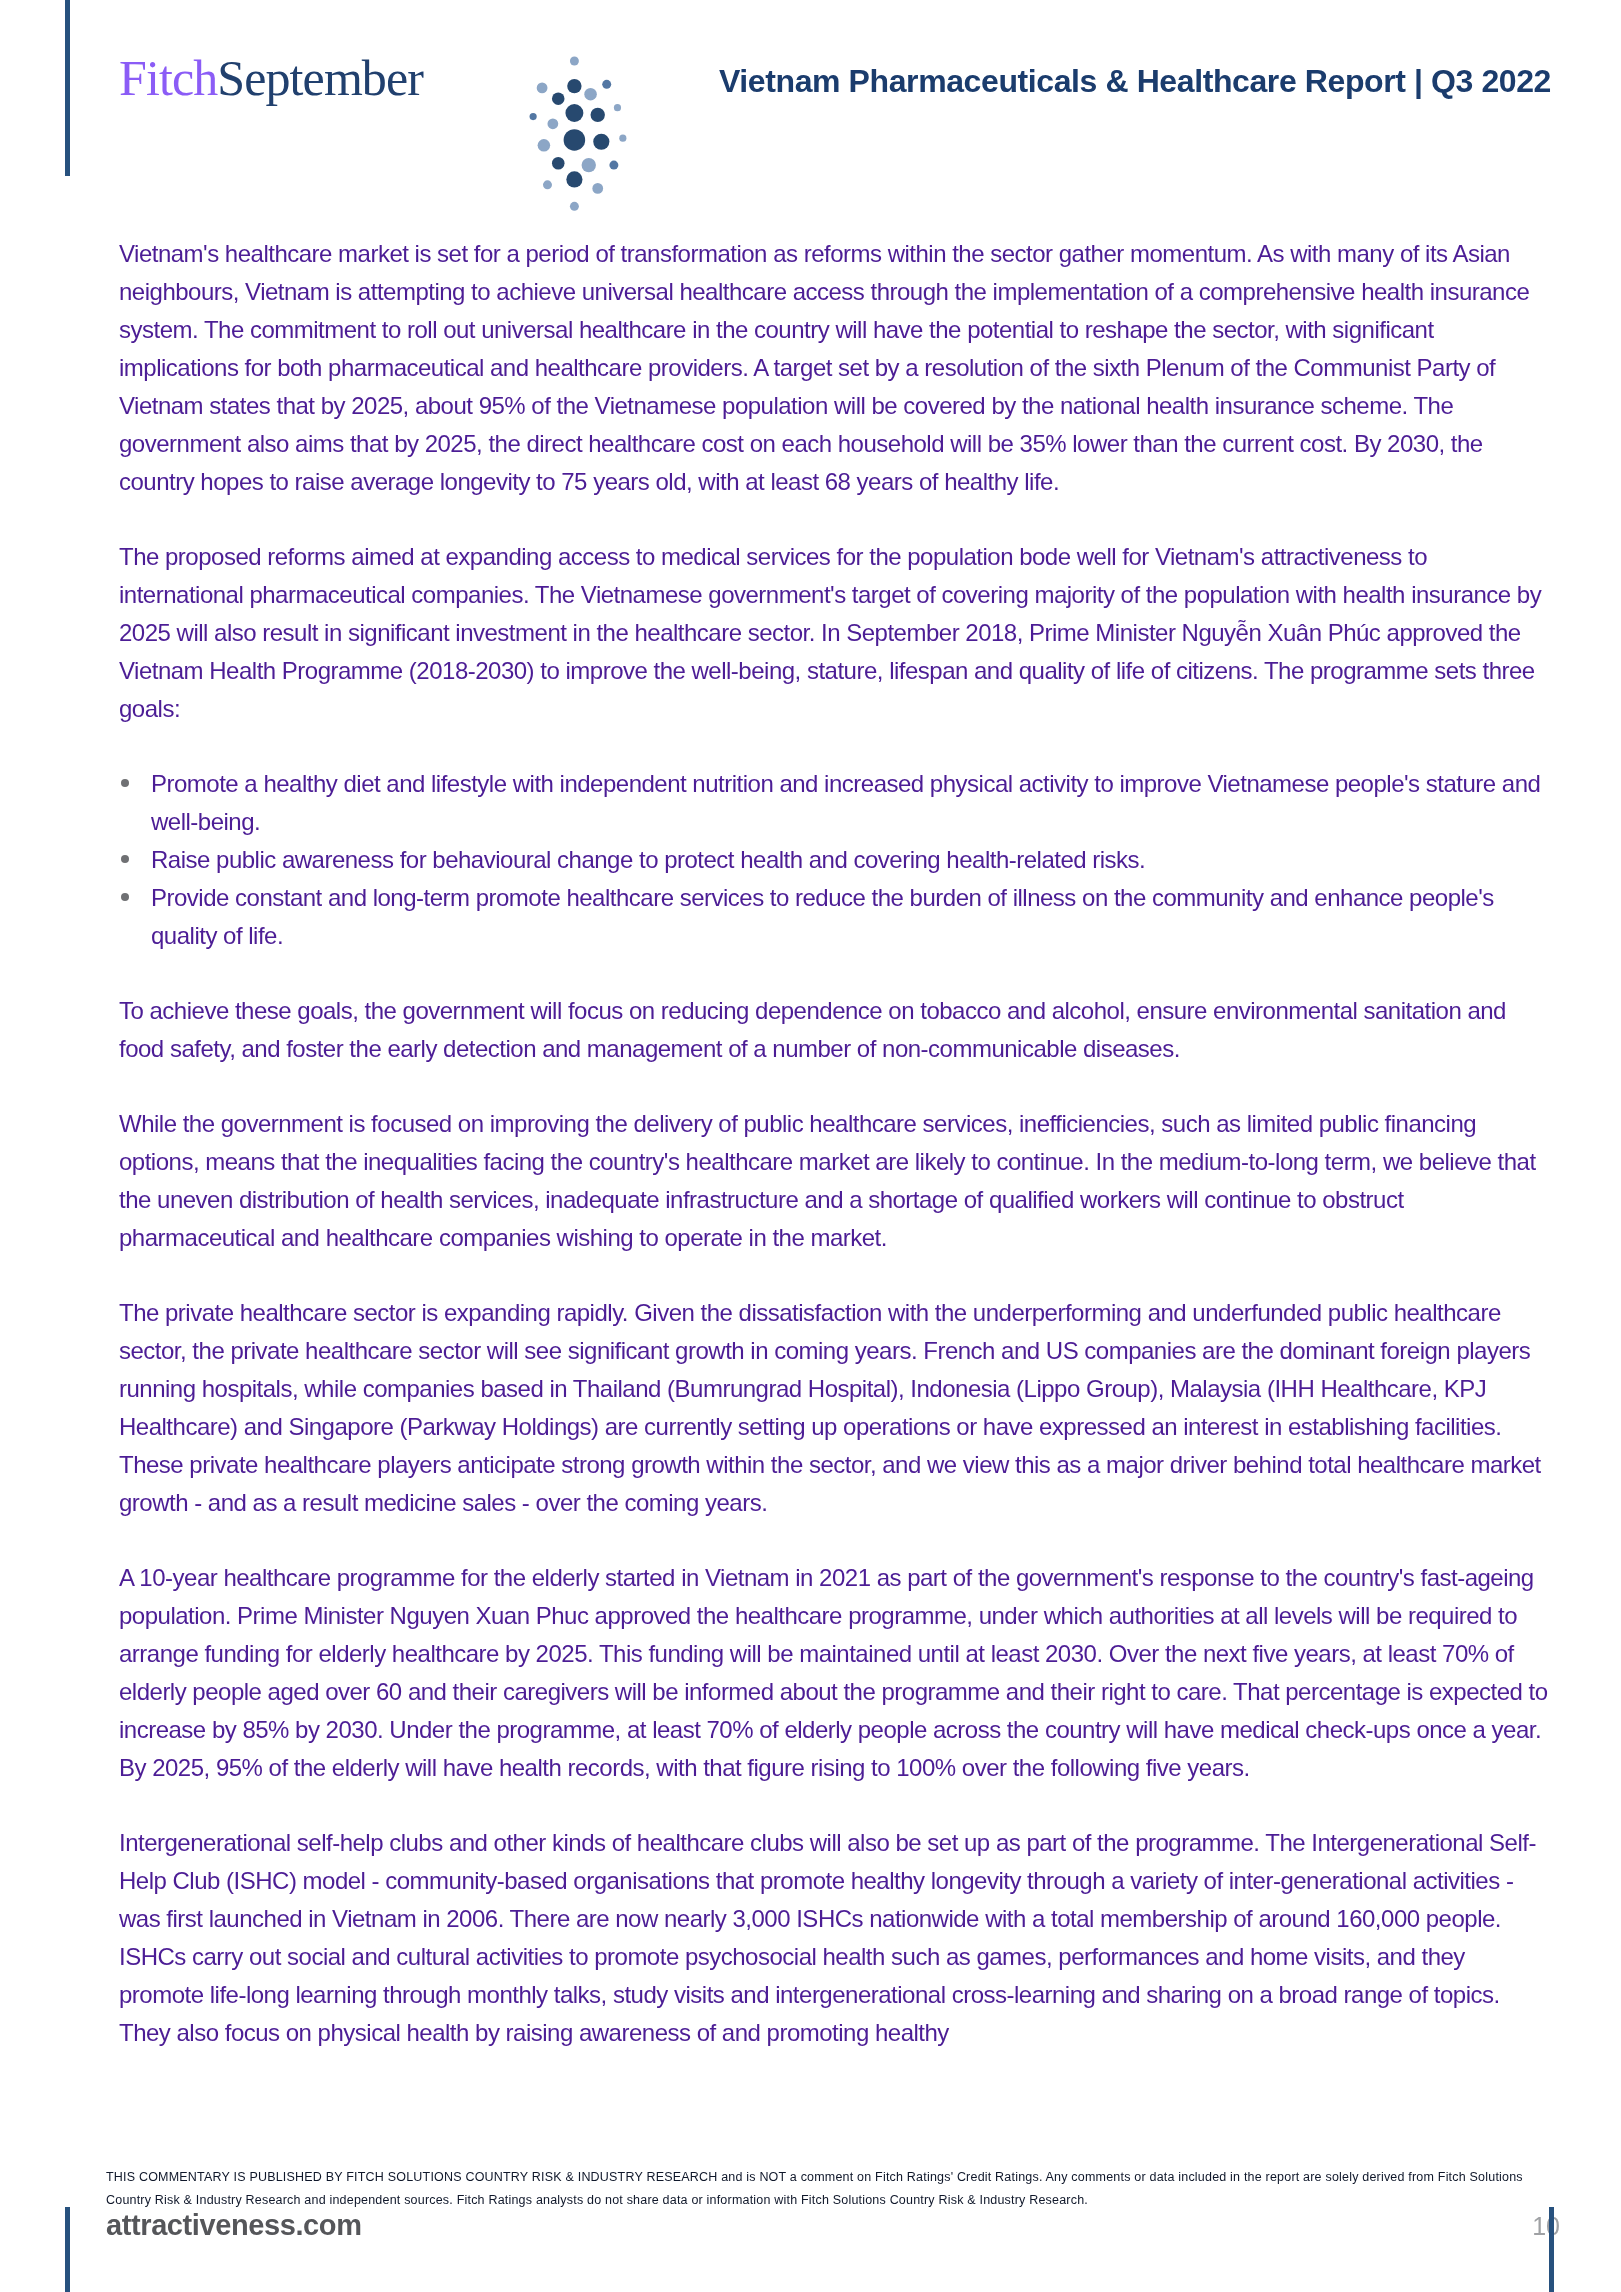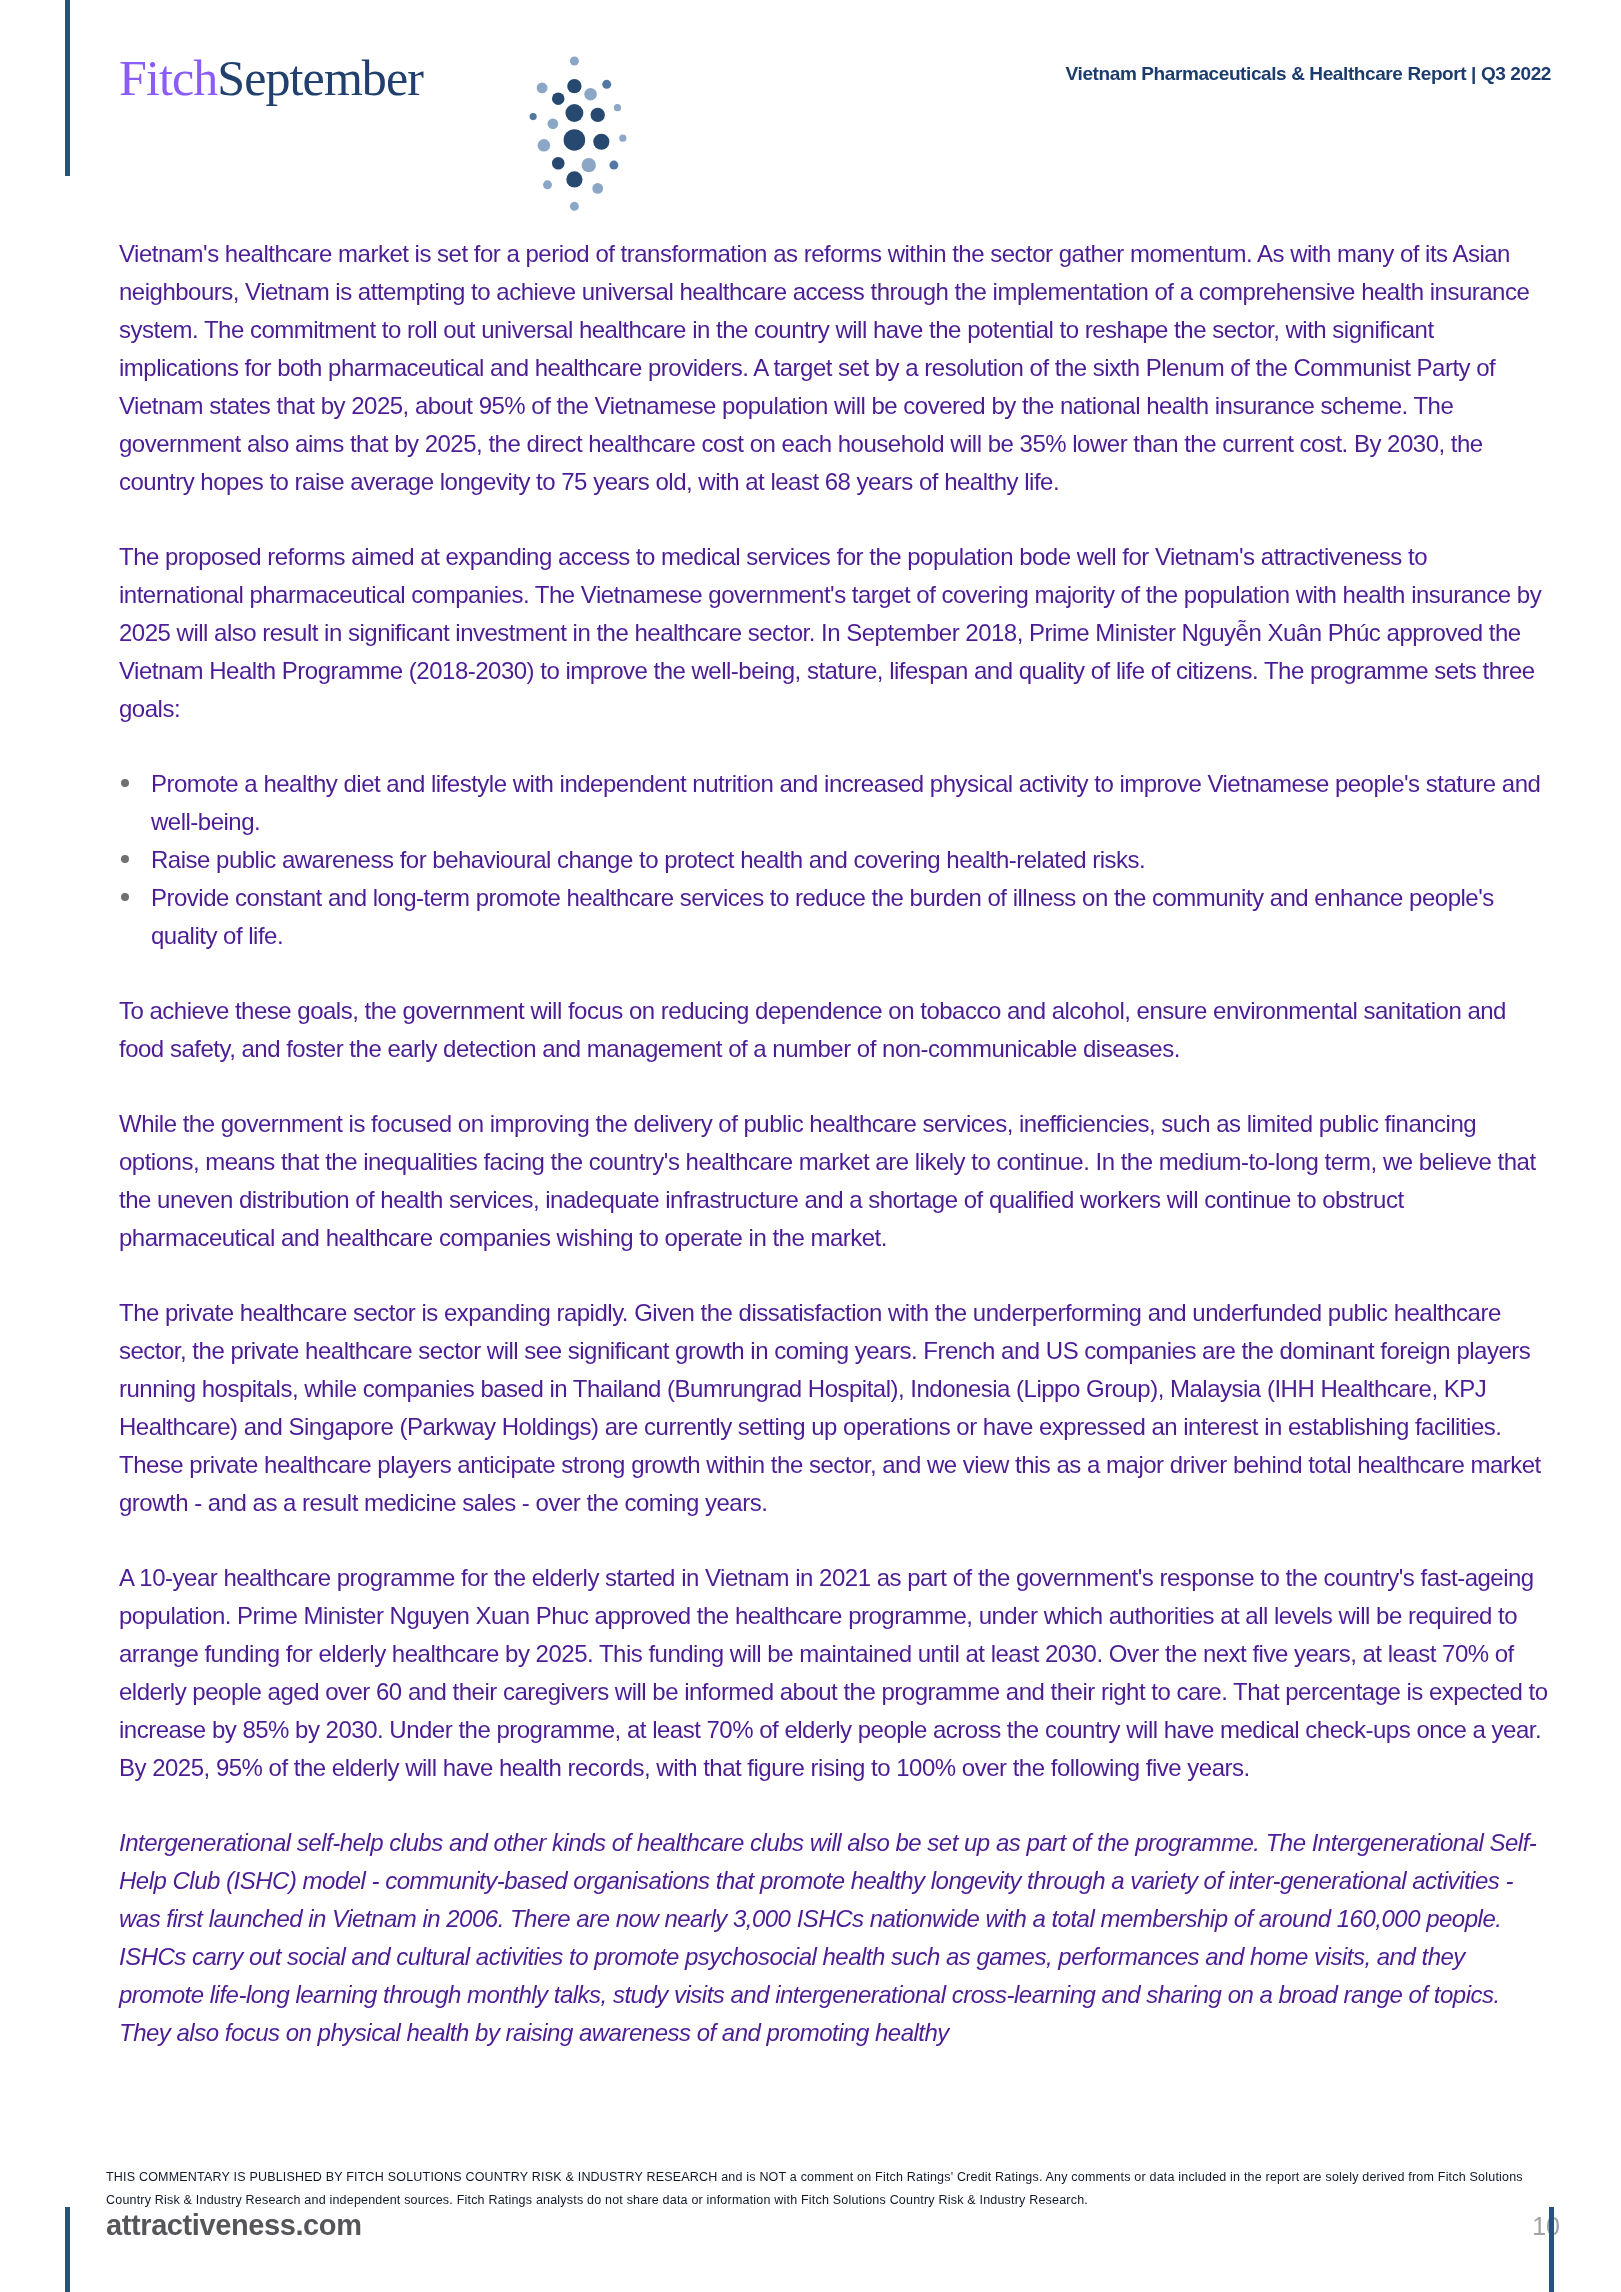--- a/index.html
+++ b/index.html
@@ -19,31 +19,31 @@
   
   .logo { position:absolute; left:119px; top:47px; height:81px; white-space:nowrap; }
   .logo-text { font-family:"Liberation Serif", serif; font-size:50px; line-height:63px; letter-spacing:-0.9px; }
   .logo-fitch { color:#8b5cf6; }
   .logo-solutions { color:#21406e; }
   .burst { position:absolute; left:394px; top:5.4px; }
 
   
   .report-title {
     position:absolute; right:70px; top:63px;
-    font-size:19px; font-weight:bold; color:#1b3c6d; letter-spacing:-0.4px;
+    font-size:32px; font-weight:bold; color:#1b3c6d; letter-spacing:-0.4px;
   }
 
   
   .body-text {
     position:absolute; left:119px; top:235px; width:1430px;
     font-size:24px; line-height:38px; letter-spacing:-0.5px;
     color:#4c1d95; font-weight:400;
   }
   .body-text p { margin:0 0 37px 0; }
-  .body-text p:last-child { margin-bottom:4px;font-style:italic; }
+  .body-text p:last-child { margin-bottom:4px; }
   .goals-list { list-style:none; margin:0 0 37px 0; padding:0; }
   .goals-list li { position:relative; padding-left:32px; }
   .goals-list li::before {
     content:""; position:absolute; left:1.8px; top:14.3px;
     width:8px; height:8px; border-radius:50%; background:#6f7073;
   }
 
   
   .disclaimer {
     position:absolute; left:106px; top:2166px; width:1447px;

